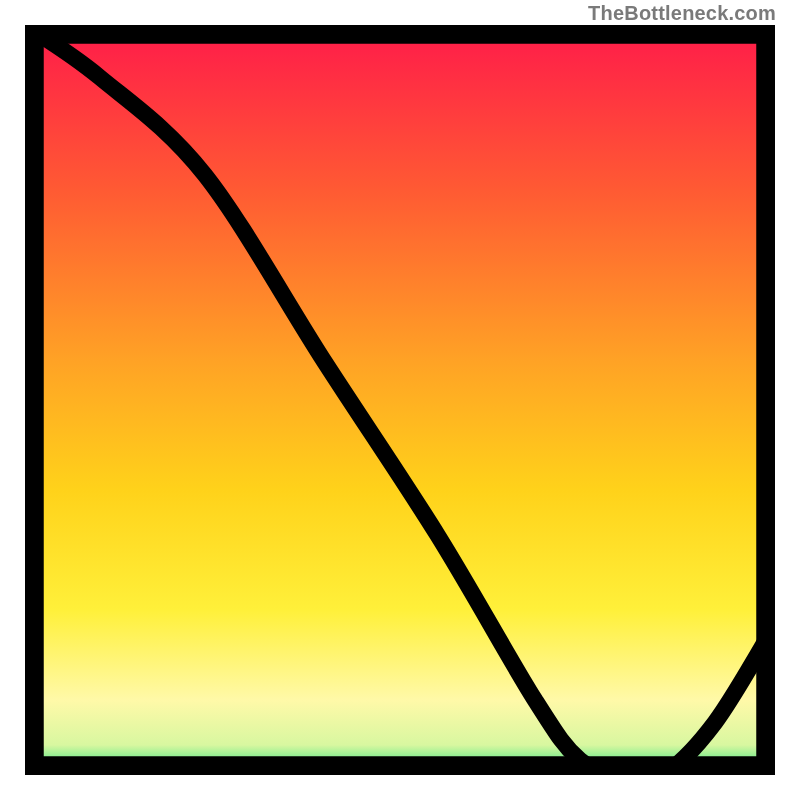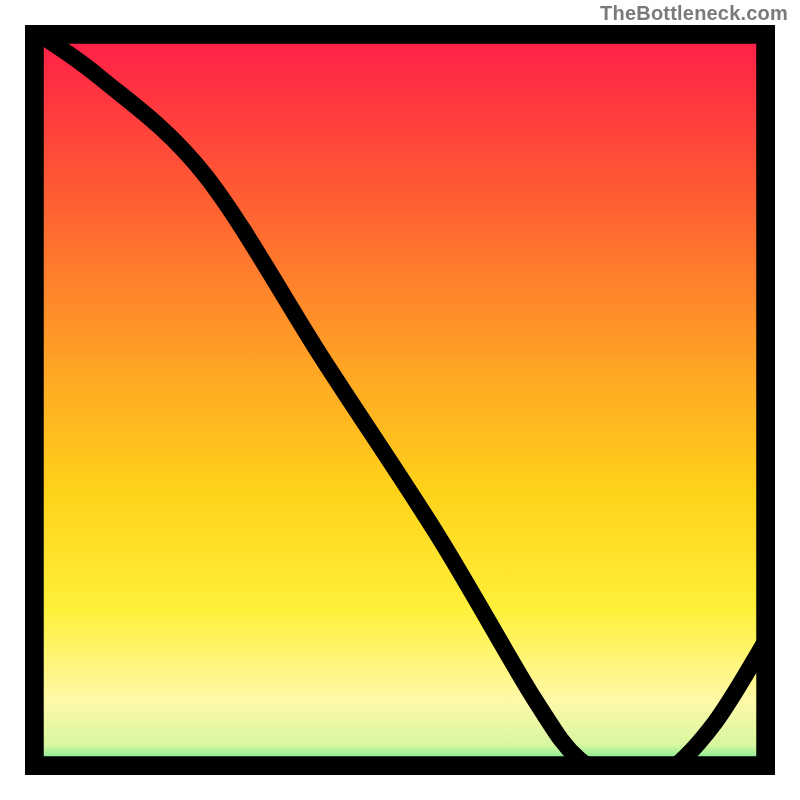--- a/index.html
+++ b/index.html
@@ -12,21 +12,21 @@
     font-family: Arial, Helvetica, sans-serif;
   }
   .stage {
     position: relative;
     width: 800px;
     height: 800px;
   }
   .watermark {
     position: absolute;
     top: 2px;
-    right: 12px;
+    right: 24px;
     font-size: 20px;
     font-weight: 600;
     color: #7a7a7a;
     letter-spacing: 0.2px;
     user-select: none;
   }
   .plot {
     position: absolute;
     left: 25px;
     top: 25px;

